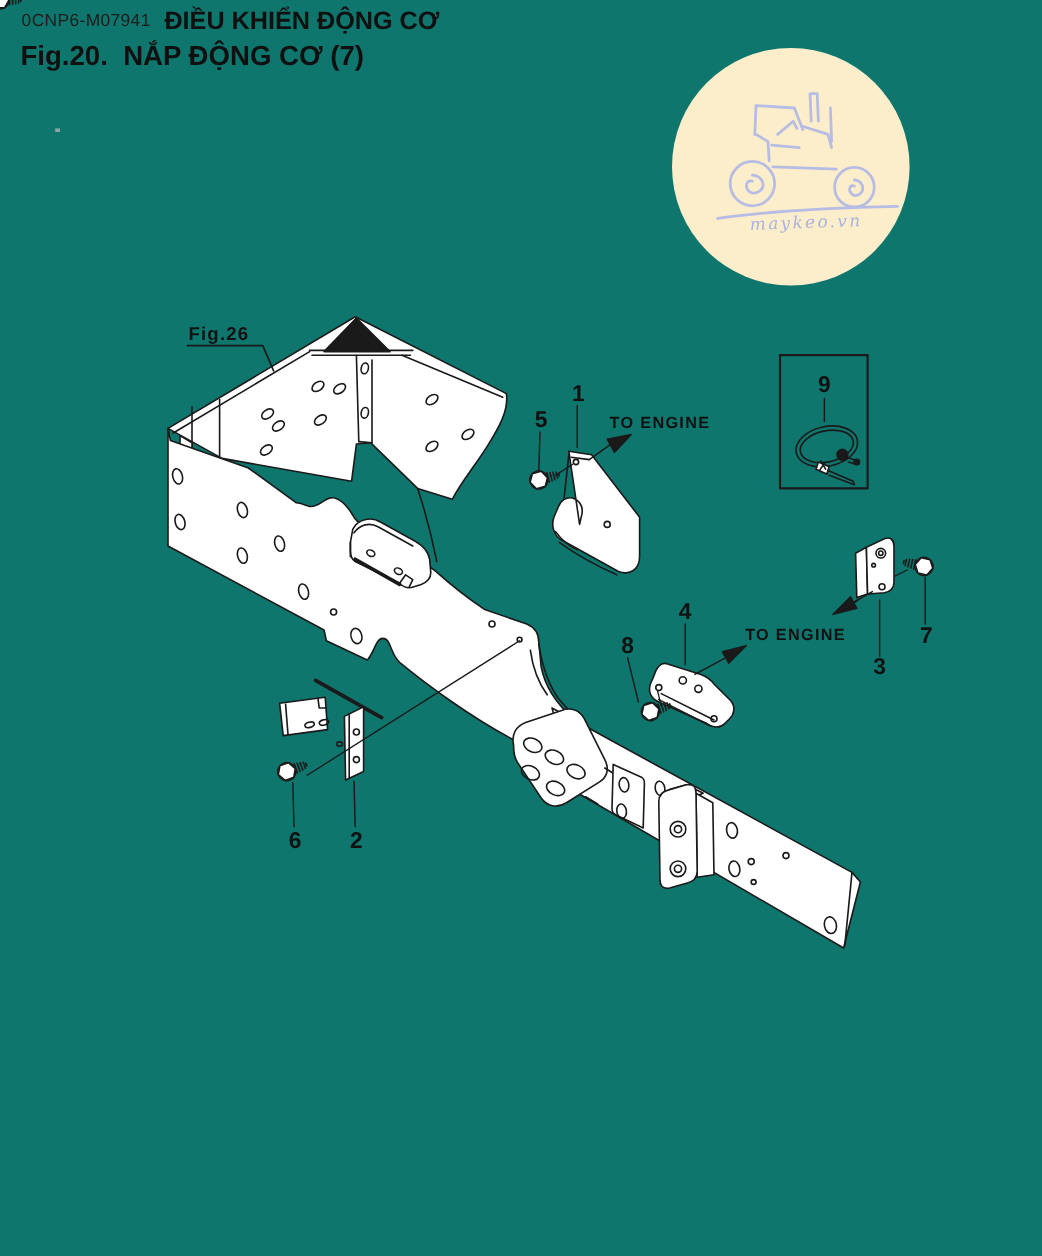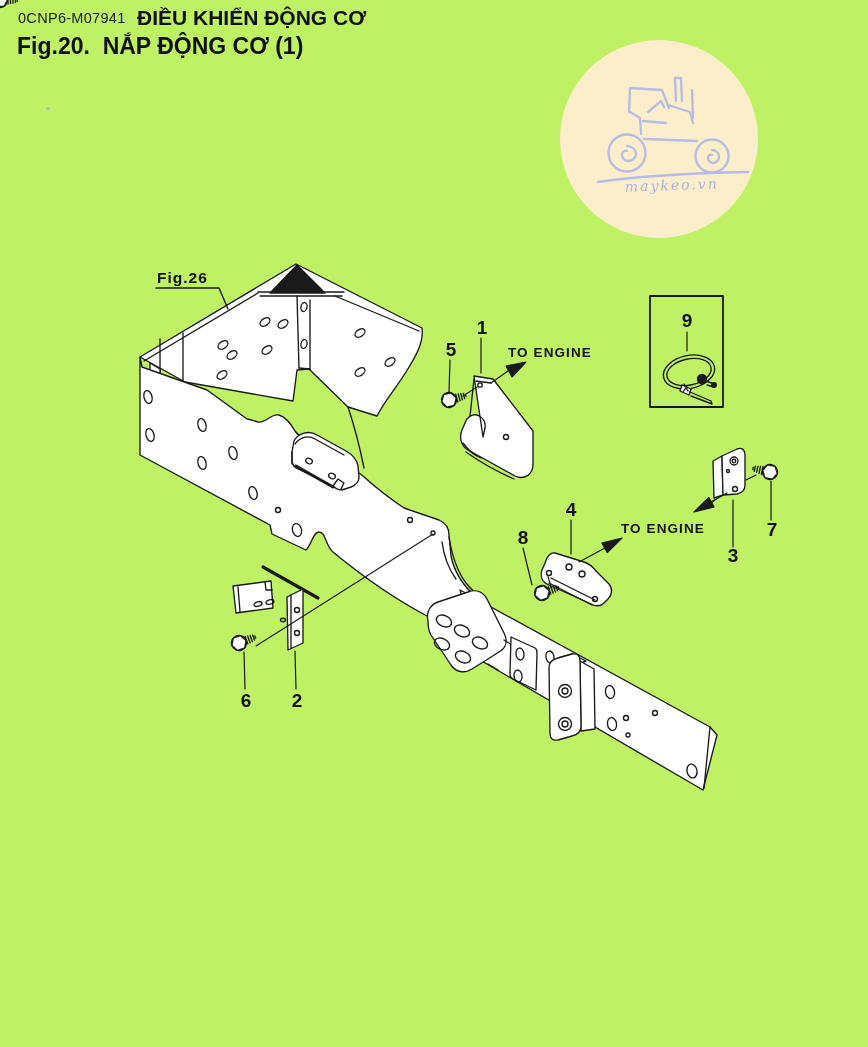--- a/index.html
+++ b/index.html
@@ -1,36 +1,36 @@
 <!DOCTYPE html>
 <html><head>
 <meta charset="utf-8">
 <style>
   html,body{margin:0;padding:0;background:#fff;}
-  .page{position:relative;width:868px;height:1047px;background:#bef264;overflow:hidden;
+  .page{position:relative;width:868px;height:1047px;background:#0f766e;overflow:hidden;
         font-family:"Liberation Sans",sans-serif;color:#111;}
   .hdr-code{position:absolute;left:18px;top:10px;font-size:14.5px;letter-spacing:.3px;color:#1c1c1c;white-space:pre;}
   .hdr-section{position:absolute;left:137px;top:6px;font-size:21px;font-weight:bold;color:#101010;white-space:pre;}
   .hdr-fig{position:absolute;left:17px;top:33px;font-size:23px;font-weight:bold;color:#101010;white-space:pre;}
   .stray{position:absolute;left:46px;top:107px;width:4px;height:3px;background:#b5b5b5;opacity:.75;}
   svg{position:absolute;left:0;top:0;}
   svg text{font-family:"Liberation Sans",sans-serif;}
   .part-num{font-size:19px;font-weight:bold;fill:#111;}
   .callout{font-size:13.5px;font-weight:bold;letter-spacing:1.1px;fill:#111;}
   .figref{font-size:15.5px;font-weight:bold;letter-spacing:1px;fill:#111;}
   .wm-text{font-family:"DejaVu Serif",serif;font-style:italic;font-size:14px;letter-spacing:2px;}
 </style>
 </head>
 <body>
 
 <div class="page">
 
   <div class="hdr-code">0CNP6-M07941</div>
   <div class="hdr-section">ĐIỀU KHIỂN ĐỘNG CƠ</div>
-  <div class="hdr-fig">Fig.20.  NẮP ĐỘNG CƠ (1)</div>
+  <div class="hdr-fig">Fig.20.  NẮP ĐỘNG CƠ (7)</div>
   <div class="stray"></div>
 
   <svg width="868" height="1047" viewBox="0 0 868 1047">
 
     <g>
       <circle cx="659" cy="139" r="99" fill="#fceecb"></circle>
       <g fill="none" stroke-width="2.3" stroke-linecap="round" stroke-linejoin="round" stroke="#b6bce4">
         <path d="M629,112 L630,88 L662,90 L669,108"></path>
         <path d="M668,105 L690,112 L693,123"></path>
         <path d="M676,101 L675,78 L681,78 L682,101"></path>

